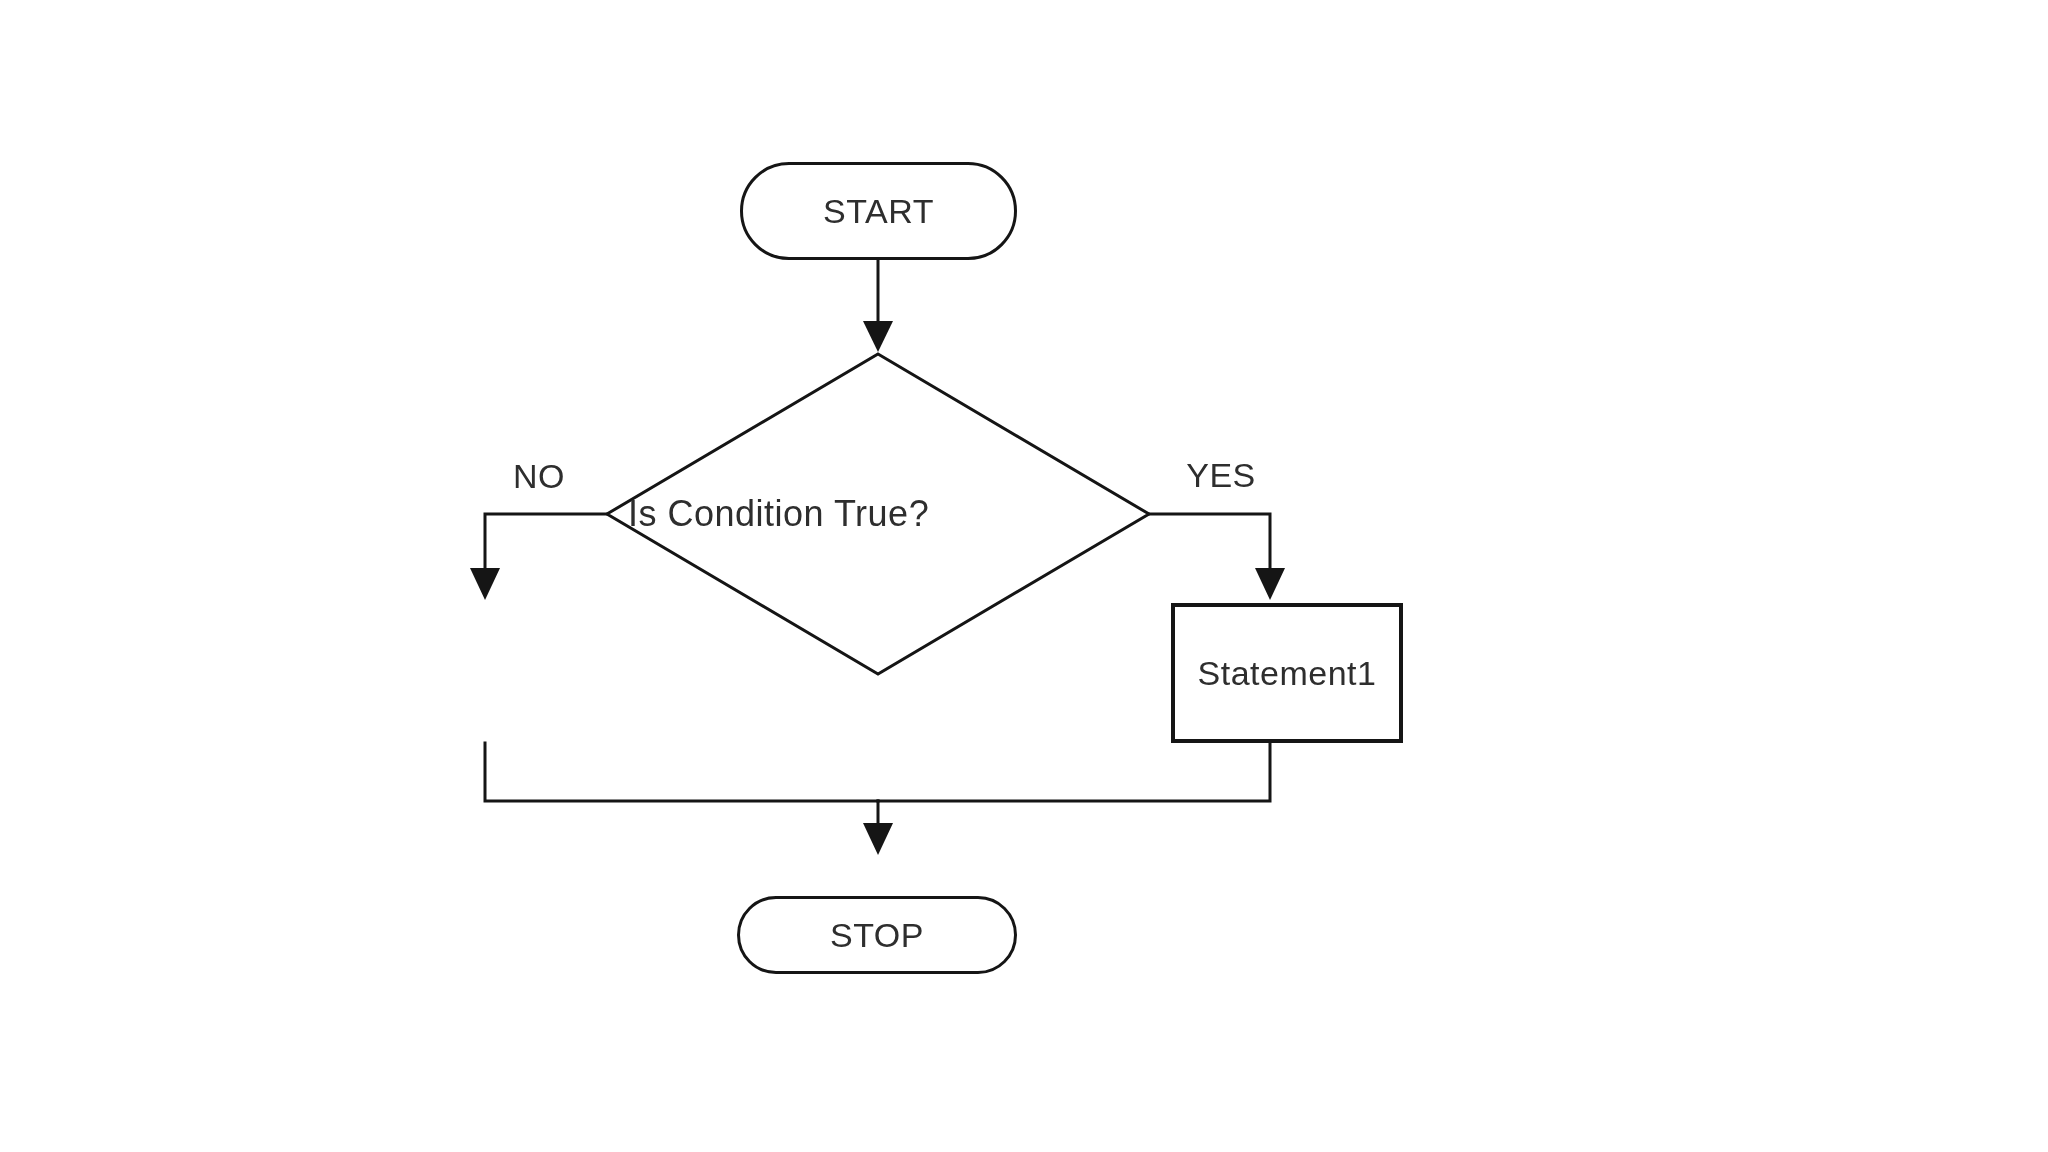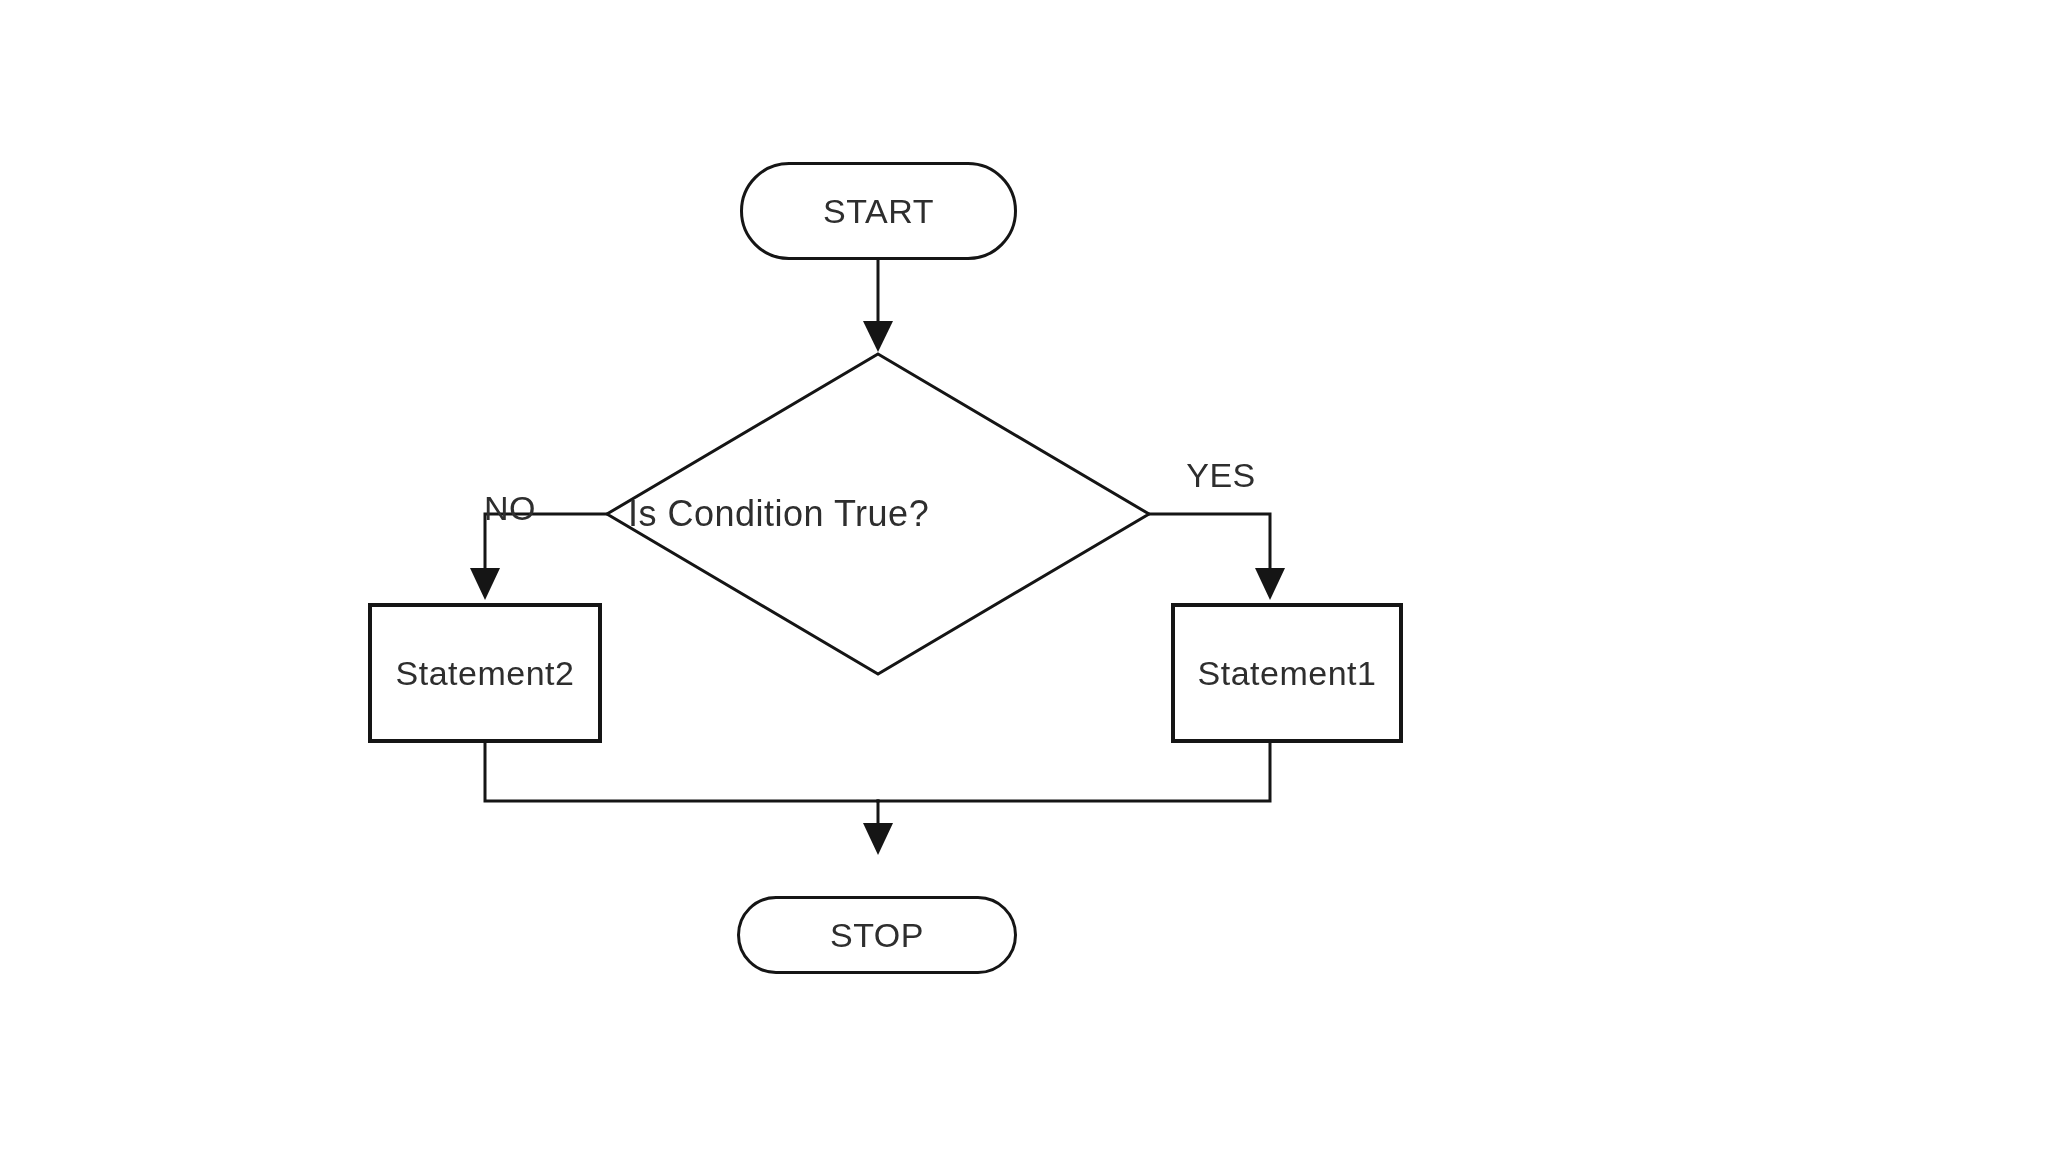--- a/index.html
+++ b/index.html
@@ -81,21 +81,21 @@
     position: absolute;
     width: 110px;
     height: 40px;
     display: flex;
     align-items: center;
     justify-content: center;
     font-size: 34px;
     letter-spacing: 0.5px;
     color: #2e2e2e;
   }
-  .edge-label-no  { left: 455px;  top: 456px; margin-top: 32px; }
+  .edge-label-no  { left: 484px;  top: 456px; }
   .edge-label-yes { left: 1166px; top: 455px; }
 </style>
 </head>
 <body>
 
 <div class="stage">
 
   <svg class="svg-layer" viewBox="0 0 2048 1152" xmlns="http://www.w3.org/2000/svg">
 
     <path class="edge" d="M 878 260 L 878 323"></path>
@@ -126,23 +126,20 @@
   </div>
 
   <div class="edge-label edge-label-no">
     <span>NO</span>
   </div>
 
   <div class="edge-label edge-label-yes">
     <span>YES</span>
   </div>
 
-  <div class="node process node-stmt2">
-    <span>Statement2</span>
-  </div>
 
   <div class="node process node-stmt1">
     <span>Statement1</span>
   </div>
 
   <div class="node terminator node-stop">
     <span>STOP</span>
   </div>
 
 </div>

